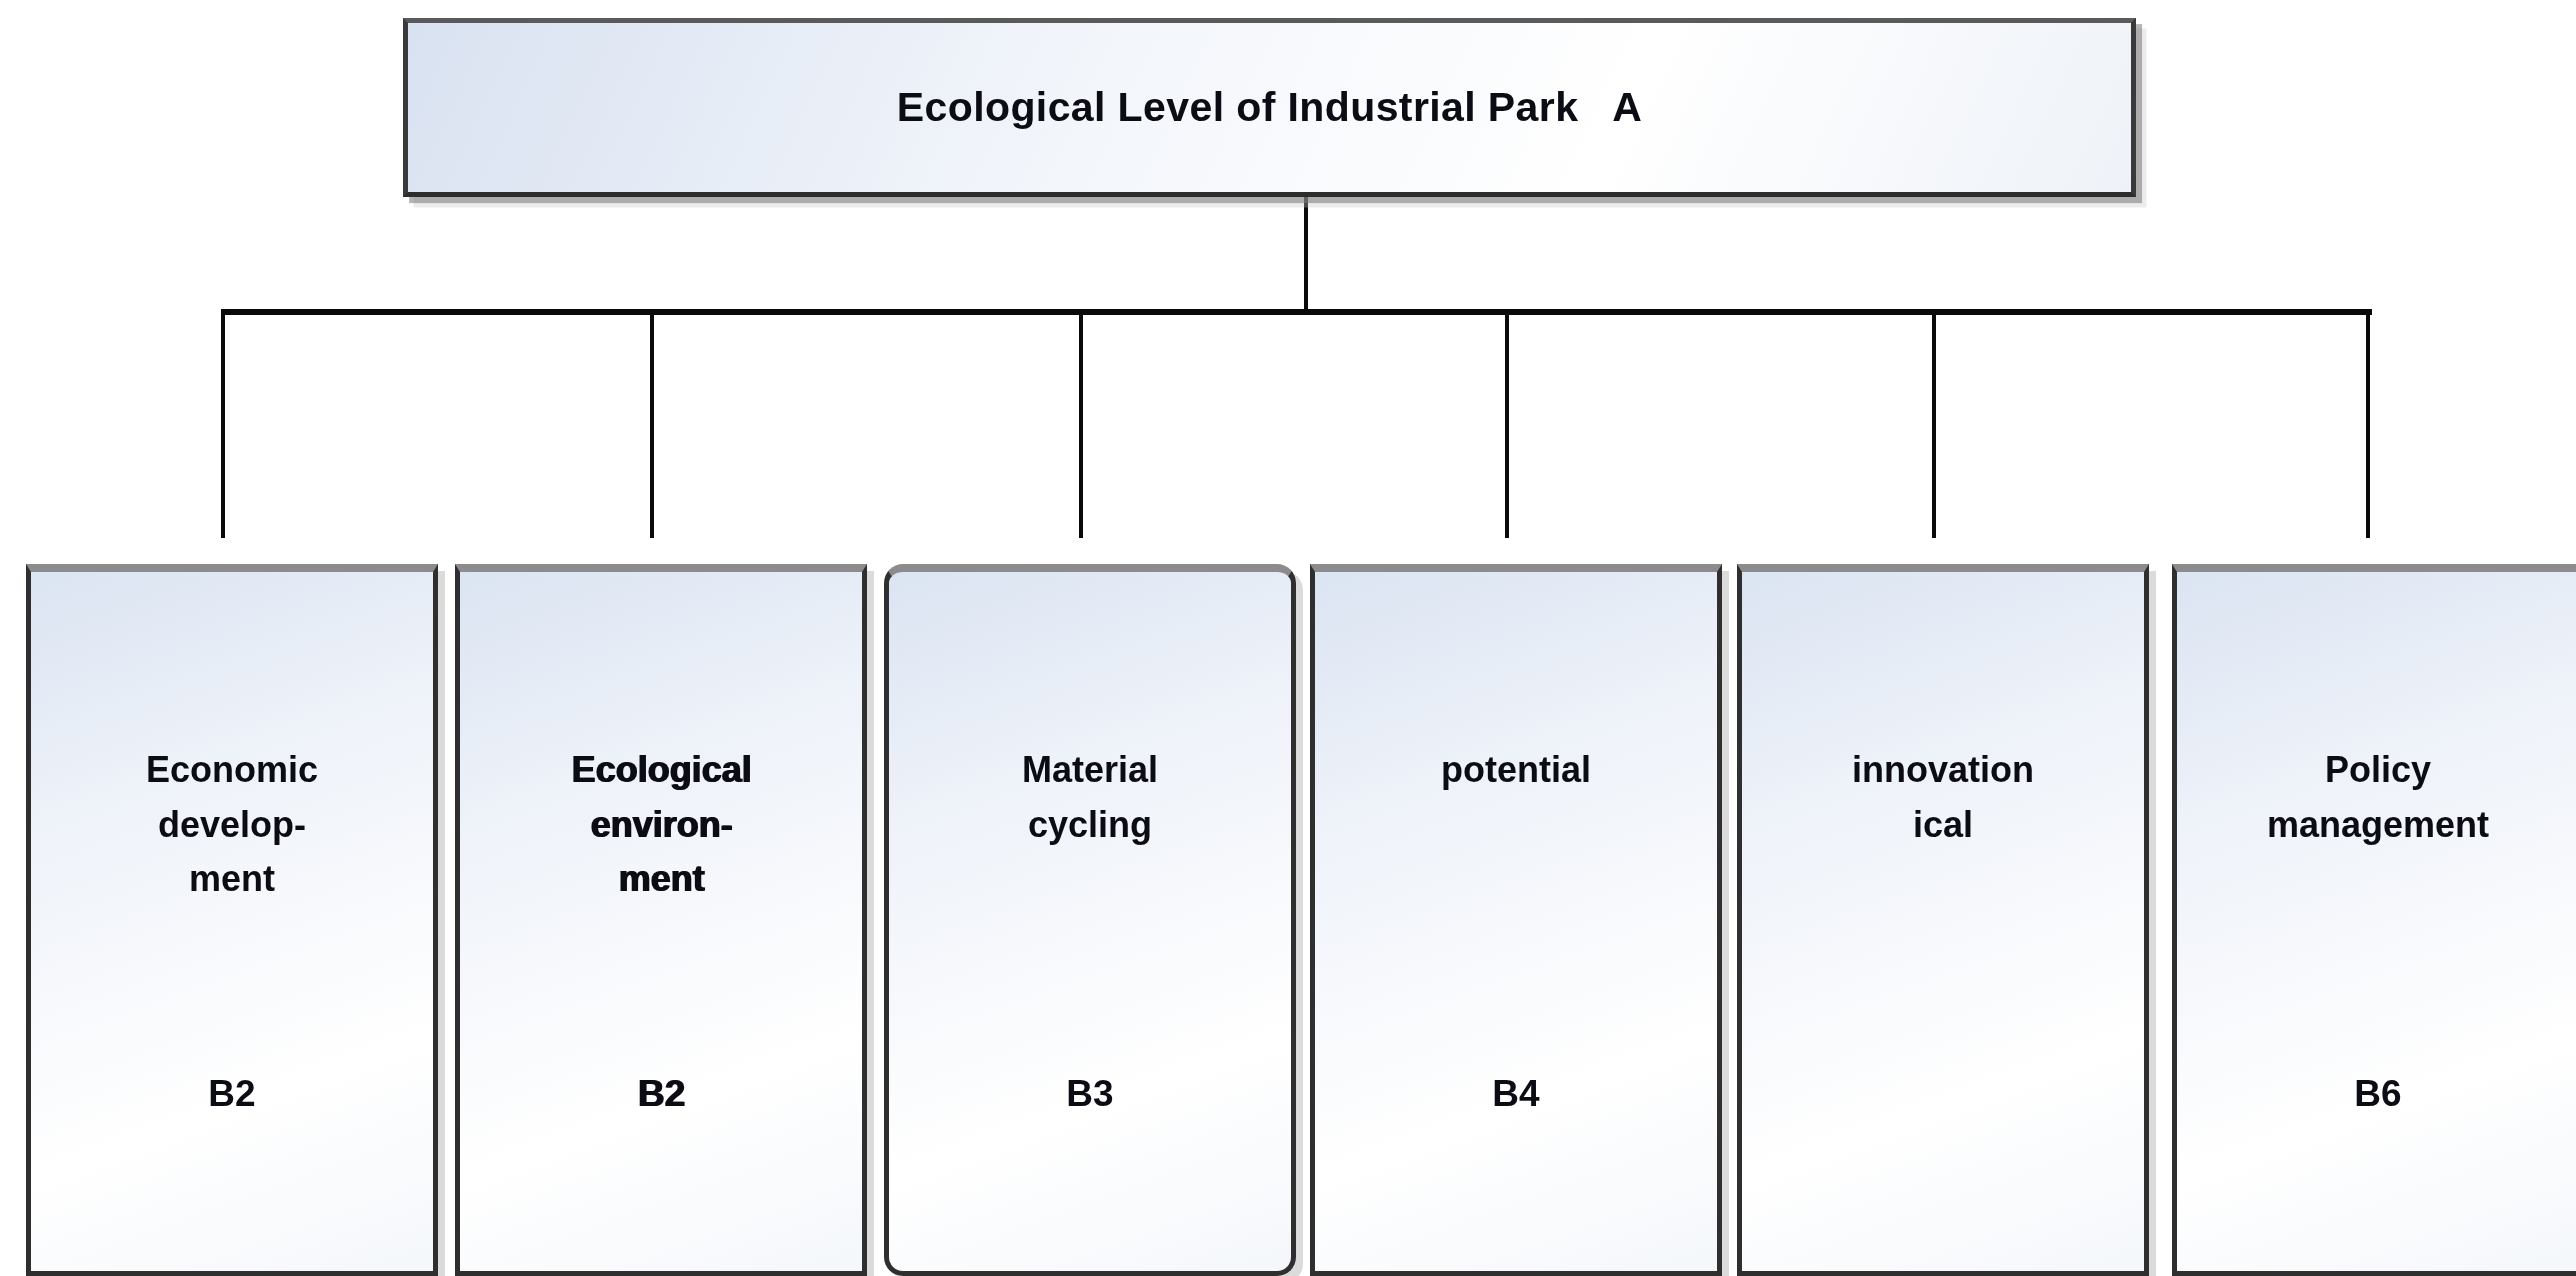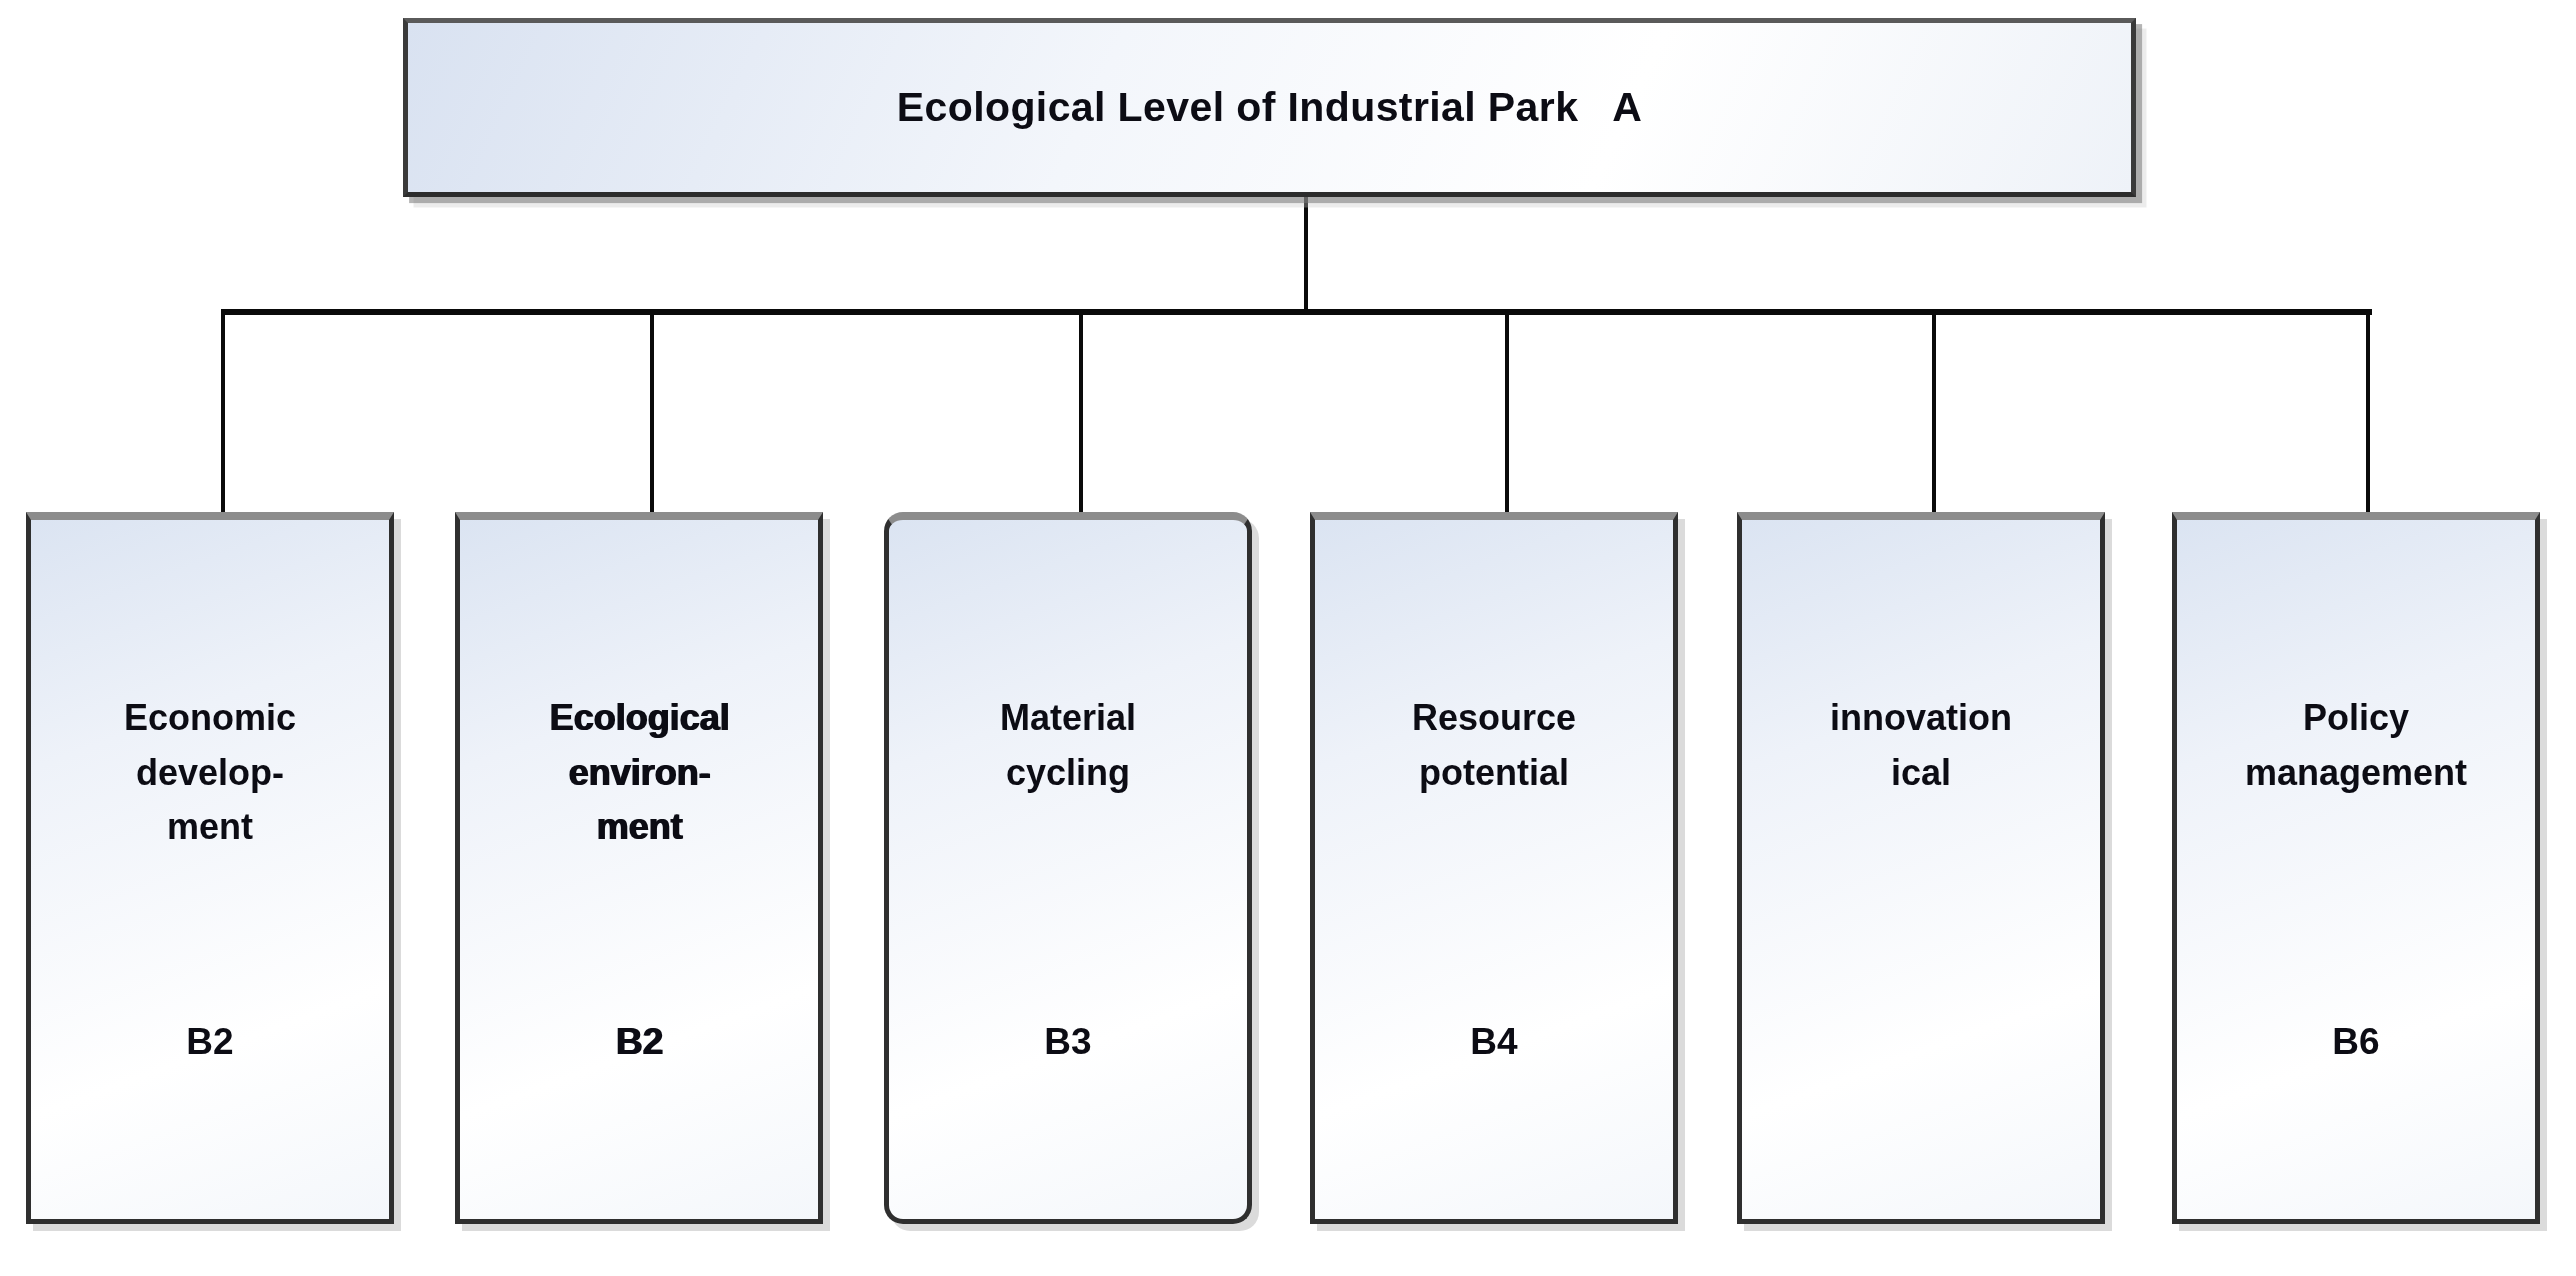--- a/index.html
+++ b/index.html
@@ -48,22 +48,22 @@
     font-size: 41px;
     font-weight: bold;
     color: #0c0c14;
     white-space: pre;
     letter-spacing: 0.4px;
   }
 
   
   .child-box {
     position: absolute;
-    top: 512px;
-    width: 368px; height: 712px;
+    top: 564px;
+    width: 412px; height: 712px;
     box-sizing: border-box;
     border: 5.3px solid #2f2f2f;
     border-top: 8.8px solid #8c8c8c;
     background: linear-gradient(160deg, #dbe4f2 0%, #eef2f9 30%, #ffffff 72%, #f4f7fb 100%);
     box-shadow: 7px 7px 0 rgba(0,0,0,0.14);
   }
   .c1 { left: 26px; }
   .c2 { left: 455px; }
   .c3 { left: 884px; border-radius: 19px; }
   .c4 { left: 1310px; }
@@ -134,21 +134,20 @@
     <div class="child-label">
       <span>Material</span>
       <span>cycling</span>
       <span></span>
     </div>
     <div class="child-code">B3</div>
   </div>
 
   <div class="child-box c4">
     <div class="child-label">
-      <span>Resource</span>
       <span>potential</span>
       <span></span>
     </div>
     <div class="child-code">B4</div>
   </div>
 
   <div class="child-box c5">
     <div class="child-label">
       <span>innovation</span>
       <span>ical</span>

